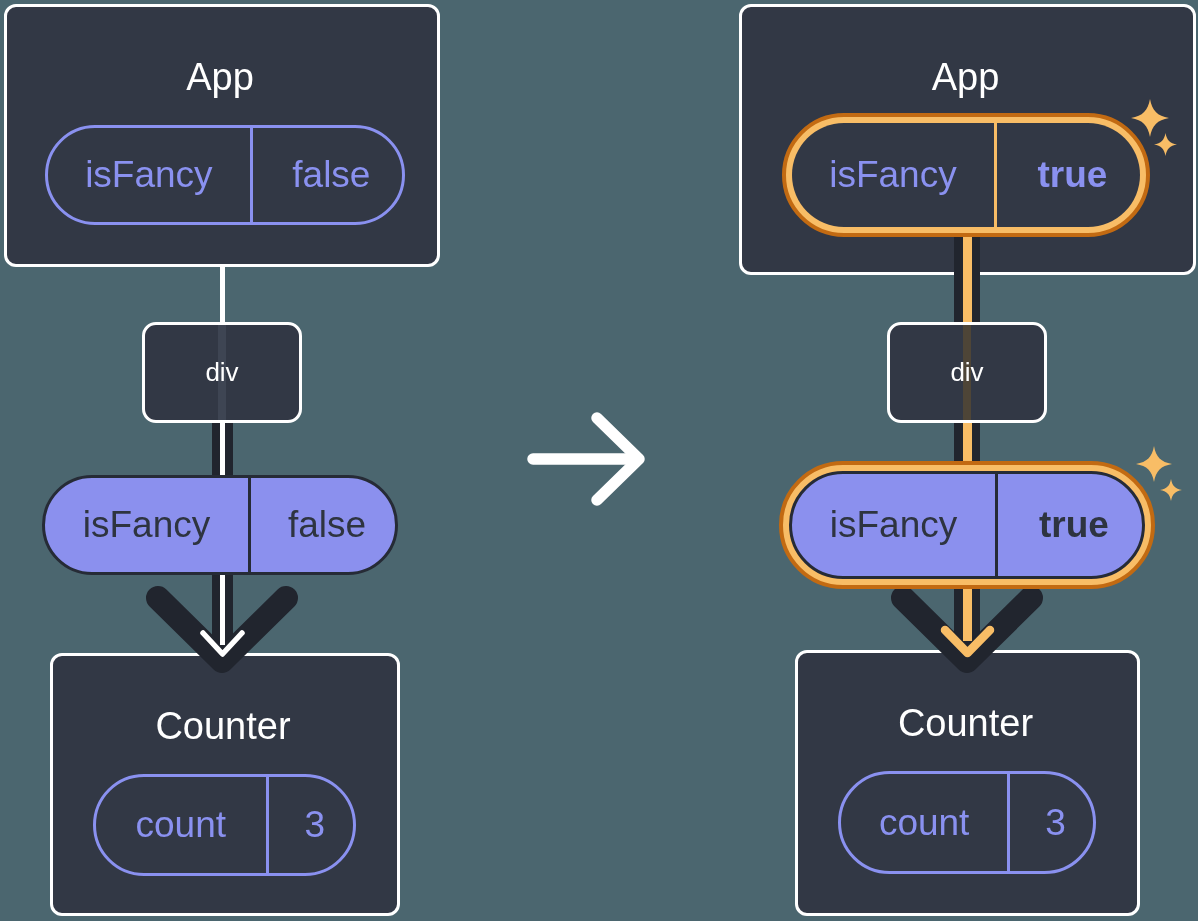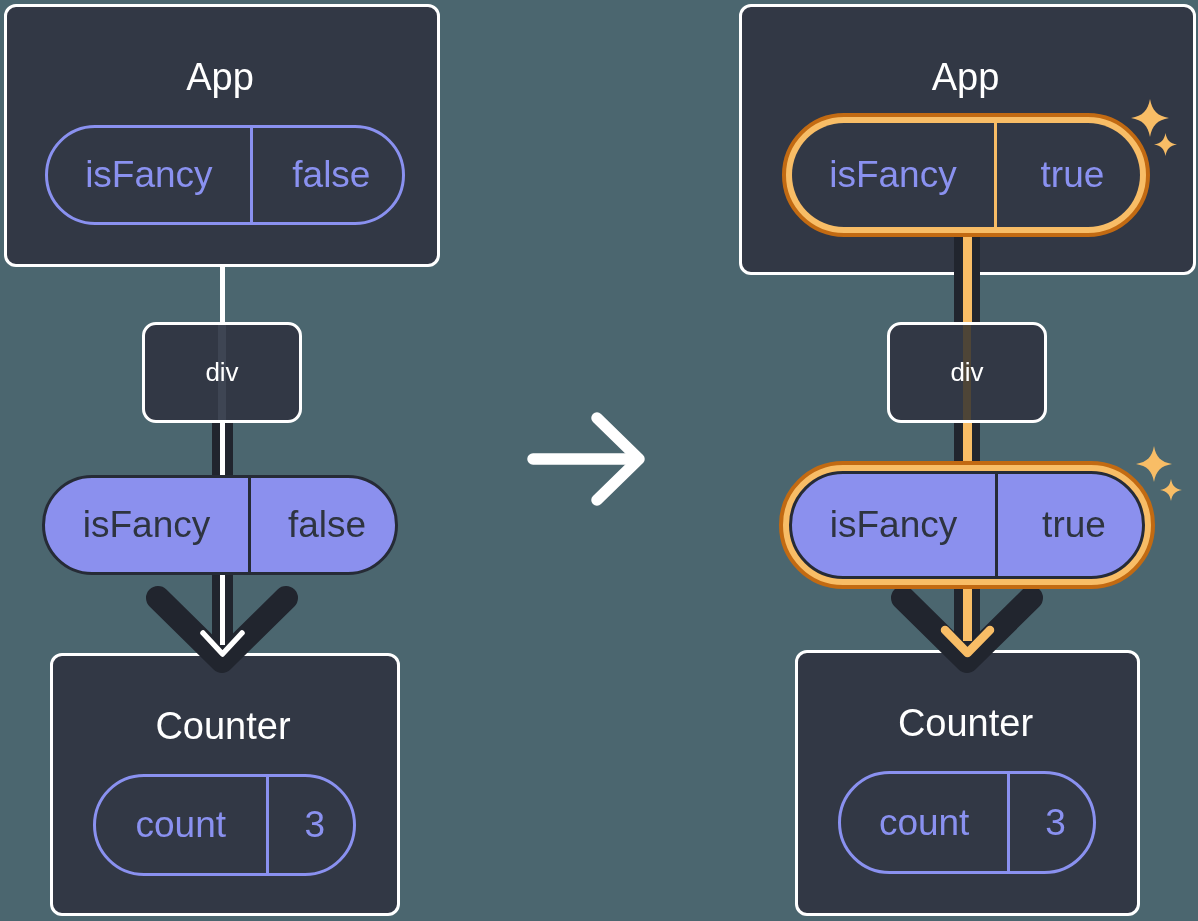--- a/index.html
+++ b/index.html
@@ -24,21 +24,21 @@
     border-radius:999px;overflow:hidden;z-index:3;font-size:37px;
   }
   .pill .cell{display:flex;align-items:center;justify-content:center;}
   .pill .cell.key{flex:0 0 57%;text-align:right;}
   .pill .cell.val{flex:1 1 auto;padding-left:8px;}
   .pill .vdiv{flex:0 0 3px;}
   .pill.outline{border:3px solid #8A91F0;color:#8A91F0;background:transparent;}
   .pill.outline .vdiv{background:#8A91F0;}
   .pill.filled{background:#8B90EE;border:3px solid #262B36;color:#2E3440;}
   .pill.filled .vdiv{background:#262B36;}
-  .bold{font-weight:400;}
+  .bold{font-weight:700;}
   
   .highlight{
     position:absolute;box-sizing:border-box;z-index:3;
     background:#F8BD66;border:4px solid #C26A12;border-radius:999px;
     padding:6px;display:flex;
   }
   .highlight .pill{position:relative;flex:1 1 auto;}
   .highlight .pill.innerdark{background:#323845;border:none;color:#8A91F0;}
   .highlight .pill.innerdark .vdiv{background:#F8BD66;}
   

